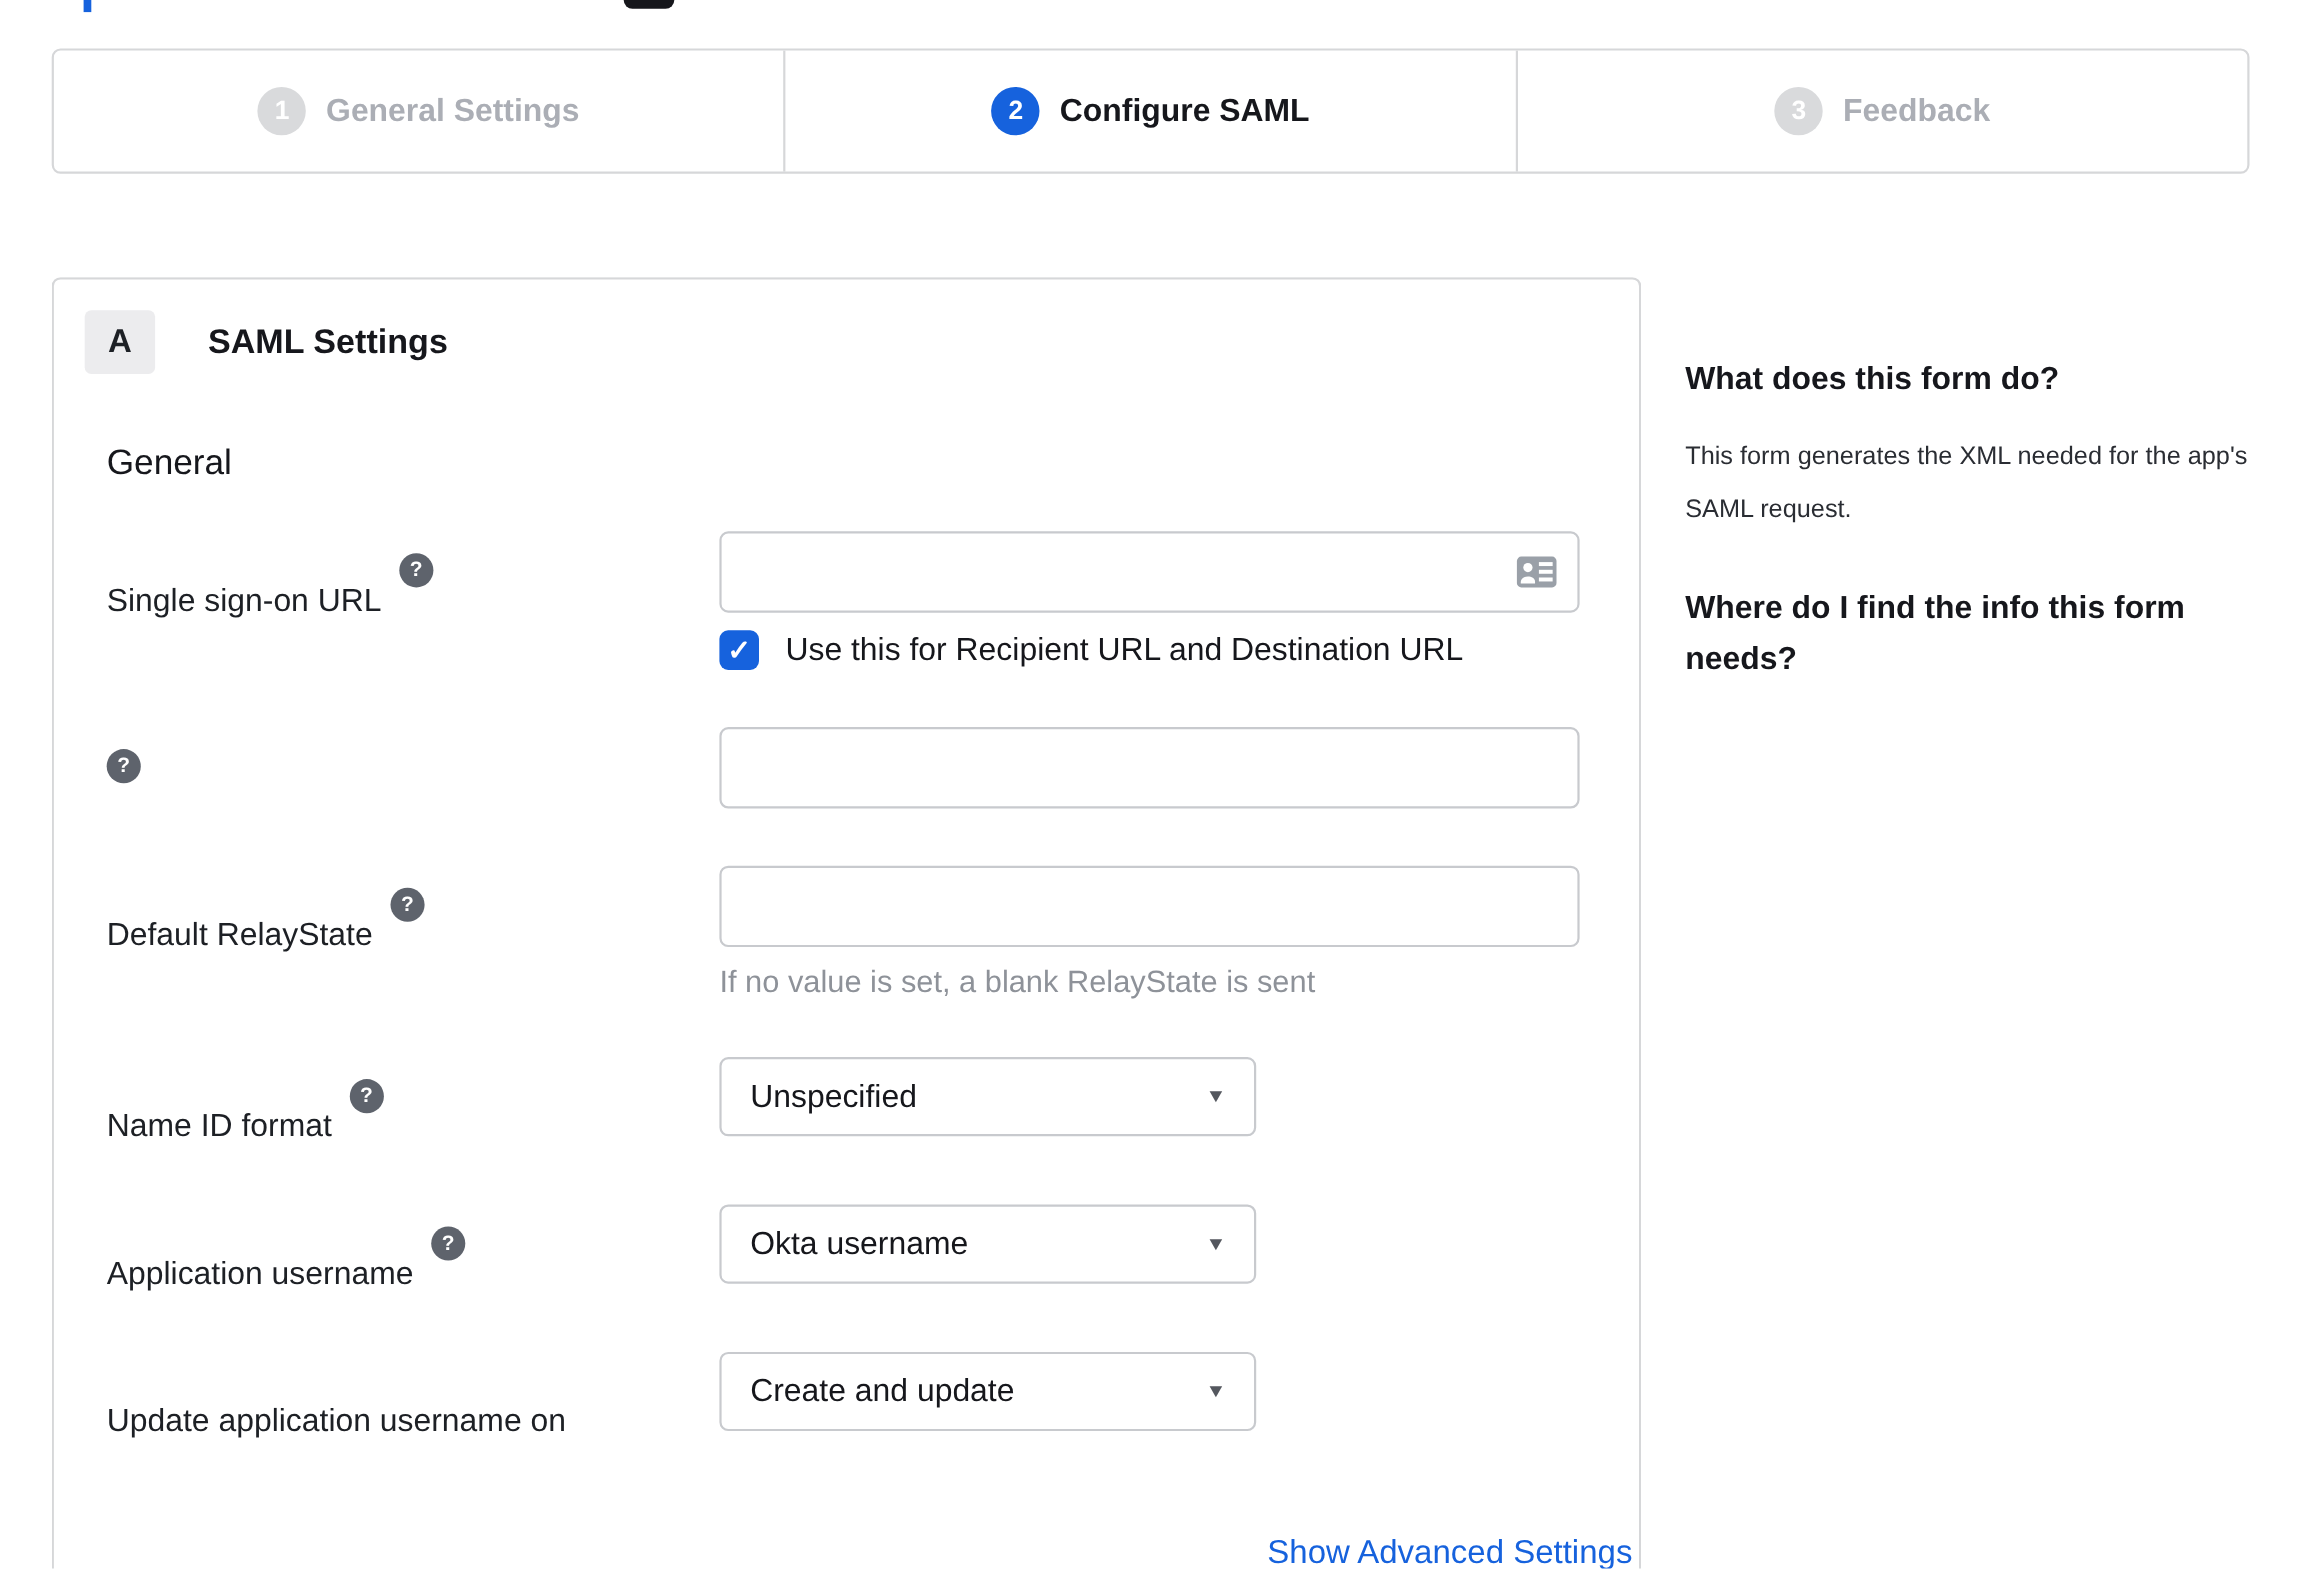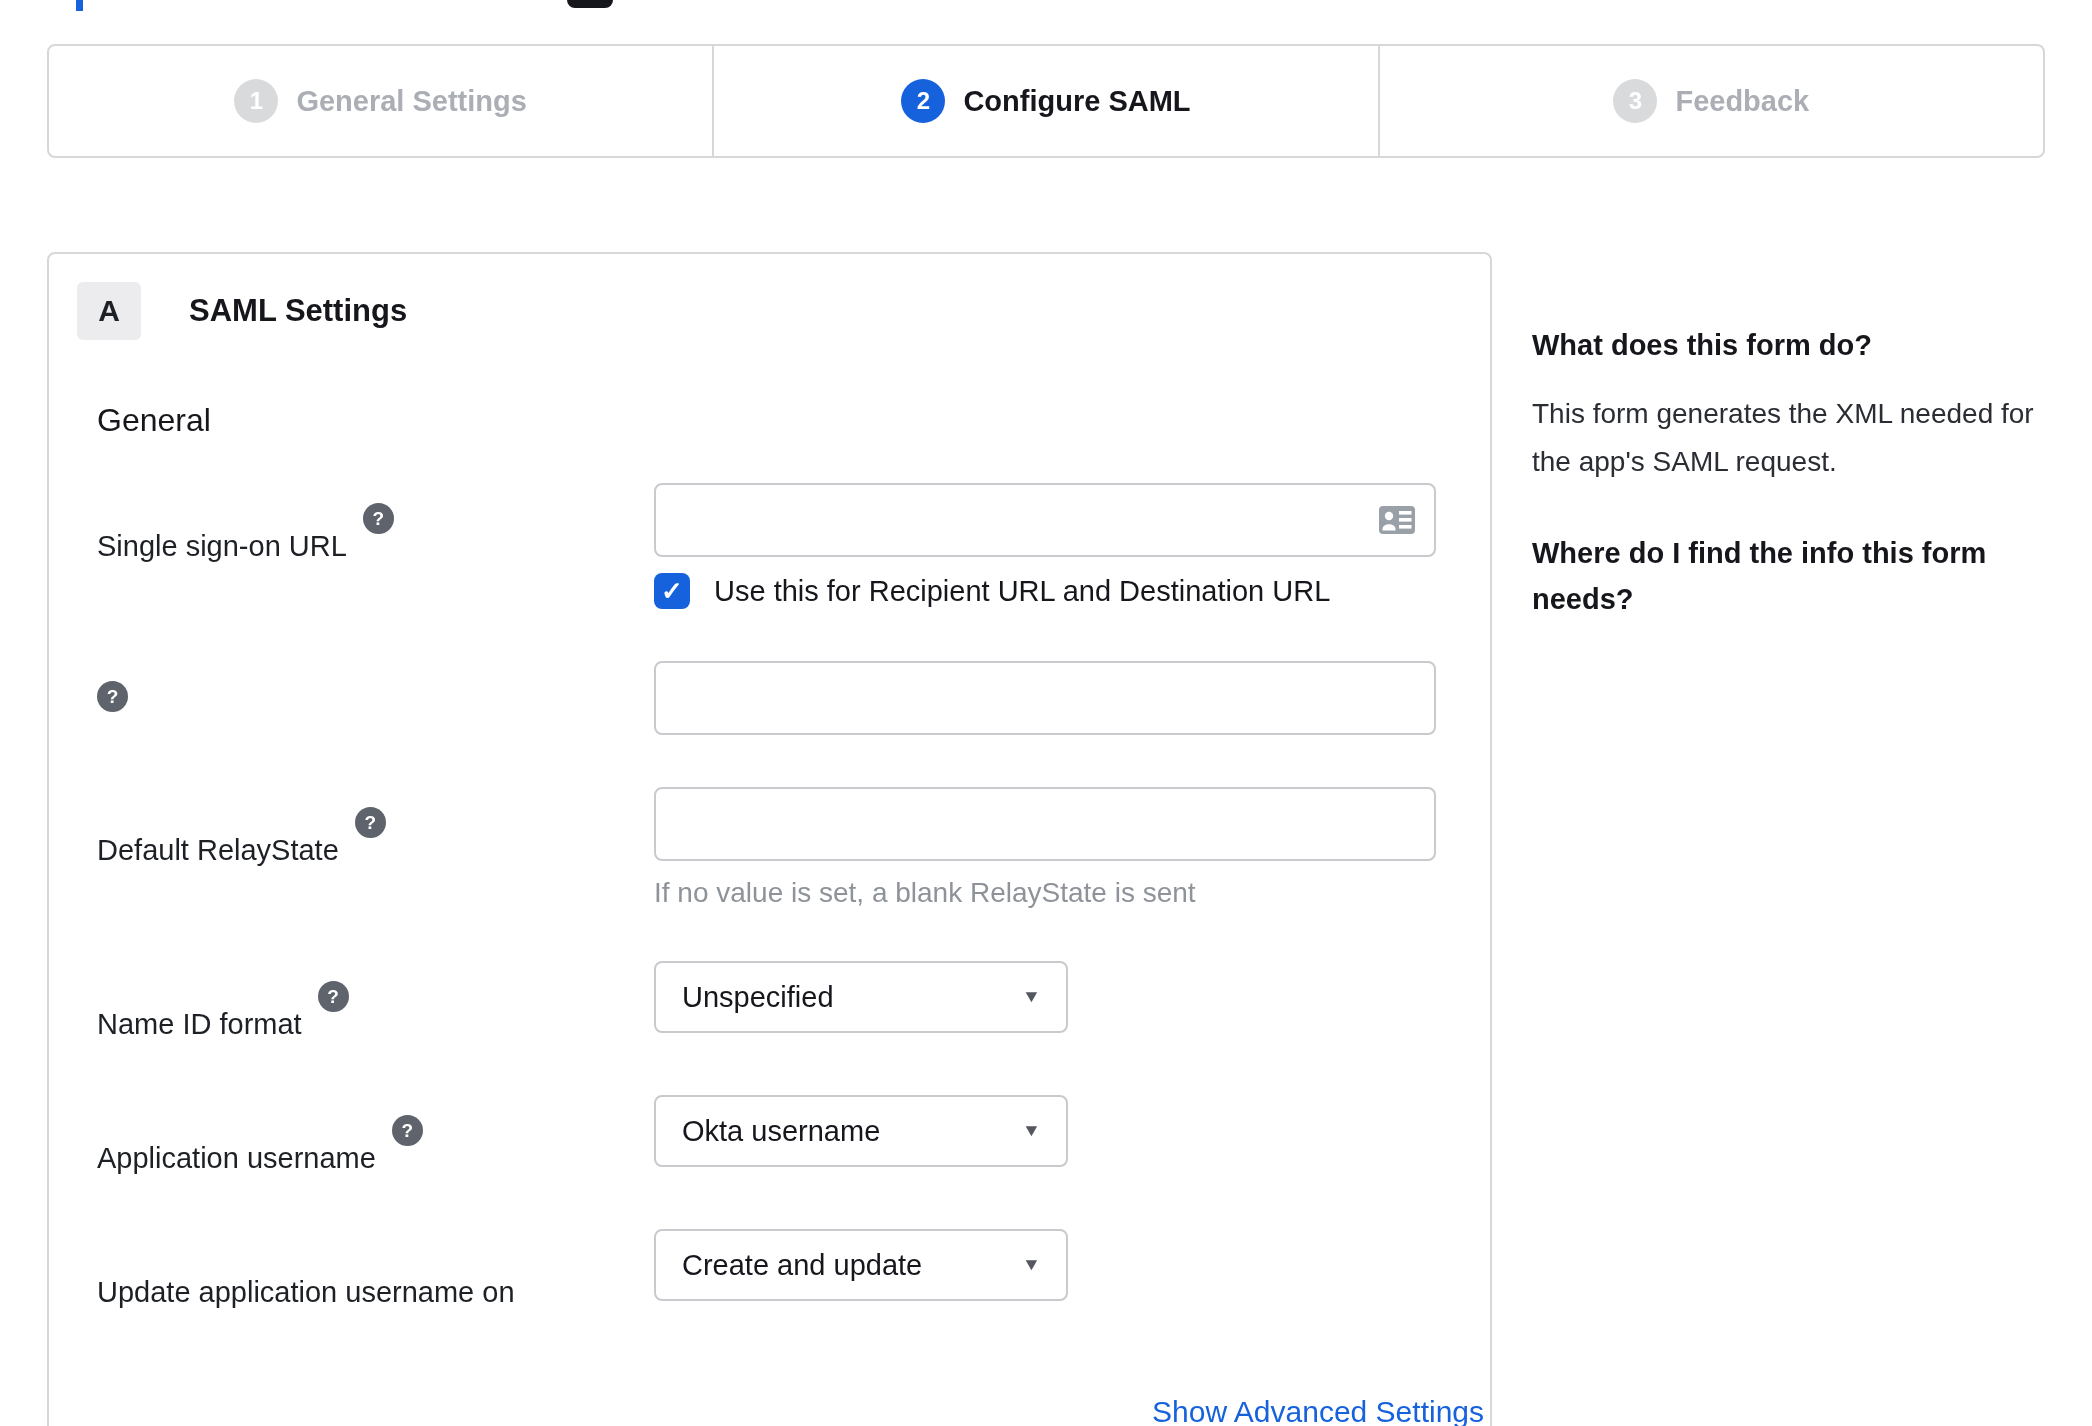--- a/index.html
+++ b/index.html
@@ -67,34 +67,34 @@
   .checkbox {
     width:36px; height:36px; border-radius:8px; background:#1662dd; display:flex;
     align-items:center; justify-content:center; cursor:pointer; flex:0 0 auto;
   }
   .checkbox .check { color:#ffffff; font-size:26px; font-weight:bold; line-height:1; }
   .checkbox-label { font-size:29px; color:#16171c; }
 
   .hint { font-size:28px; color:#8e9299; margin-top:16px; }
 
   .select {
-    width:414px; height:72px; border:2px solid #c8cace; border-radius:8px; background:#fff;
+    width:488px; height:72px; border:2px solid #c8cace; border-radius:8px; background:#fff;
     display:flex; align-items:center; justify-content:space-between; padding:0 26px;
     cursor:pointer;
   }
   .select-value { font-size:29px; color:#16171c; }
   .caret { font-size:17px; color:#54575e; transform:scaleX(1.15); }
 
   .link-row { width:1387px; text-align:right; margin-top:84px; }
   .advanced-link { font-size:30px; font-weight:500; color:#1662dd; text-decoration:none; cursor:pointer; }
 
   
   .sidebar { position:absolute; left:1532px; top:322px; width:520px; }
   .sidebar h3 { font-size:29px; font-weight:bold; color:#16171c; line-height:46px; }
-  .sidebar p { font-size:28px; color:#2a2d33; line-height:48px; margin-top:22px; }
+  .sidebar p { font-size:23px; color:#2a2d33; line-height:48px; margin-top:22px; }
   .sidebar .q2 { margin-top:44px; }
 </style>
 </head>
 <body>
 
 <div class="artifact-blue"></div>
 <div class="artifact-black"></div>
 
 <div class="stepper">
   <div class="step">

